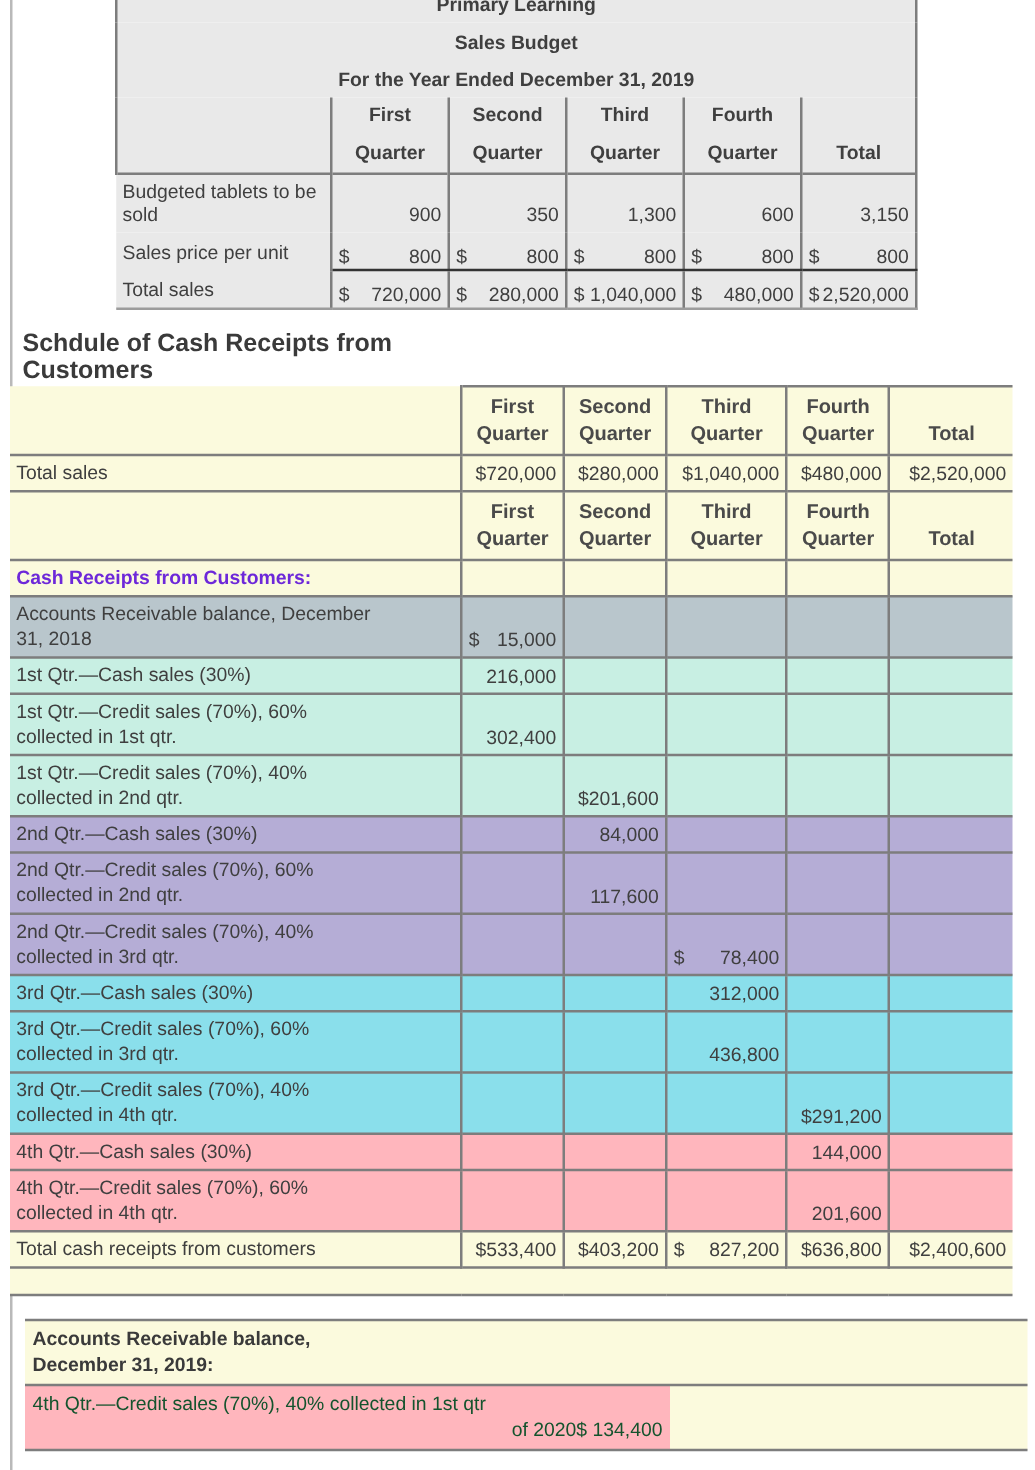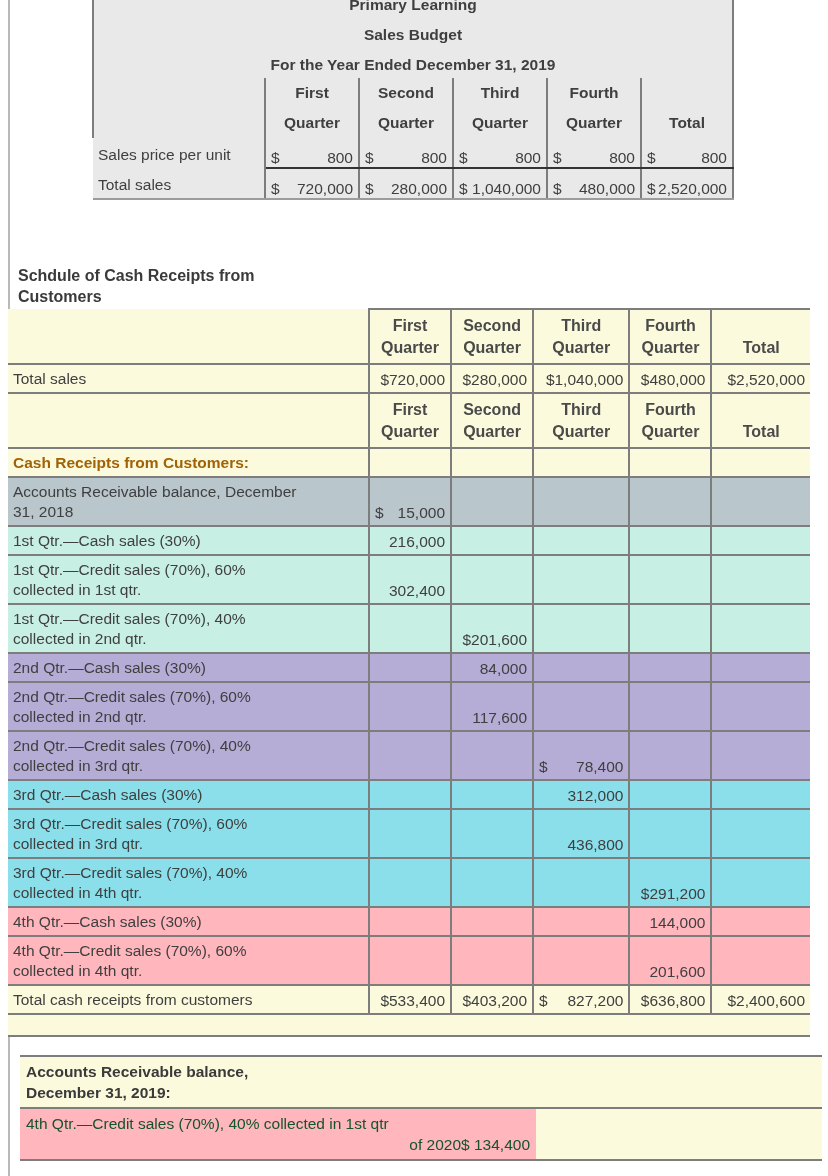--- a/index.html
+++ b/index.html
@@ -110,21 +110,21 @@
   td.underline-thick { border-bottom: 4px solid #111; }
   tr.tbl-bottom td { border-bottom: 2px solid #9c9c9c; }
 
   
   #schedule-heading {
     position: absolute;
     left: 18px;
     top: 265px;
     width: 400px;
     font-weight: bold;
-    font-size: 16px;
+    font-size: 20px;
     line-height: 21px;
     color: #3a3a3a;
   }
 
   
   #receipts-wrap {
     position: absolute;
     left: 8px;
     top: 308px;
     width: 802px;
@@ -160,21 +160,21 @@
     font-weight: bold;
     text-align: center;
     font-size: 16px;
     color: #4a4a4a;
     line-height: 22px;
     height: 46px;
     vertical-align: bottom;
     padding-bottom: 4px;
   }
   #receipts tr.colhdr td.blank { border-left: none; border-top: none; }
-  #receipts tr.sectionhdr td { font-weight: bold; color: #a16207; }
+  #receipts tr.sectionhdr td { font-weight: bold; color: #6d28d9; }
   #receipts tr.spacer td {
     height: 14px;
     border-left: none;
     border-right: none;
     border-top: 2px solid #7d7d7d;
     border-bottom: 2px solid #7d7d7d;
   }
 
   
   tr.band-grey   td { background: #b9c6cc !important; }
@@ -248,20 +248,30 @@
         </tr>
         <tr class="hdr-band">
           <td class="blank"></td>
           <td>Quarter</td>
           <td>Quarter</td>
           <td>Quarter</td>
           <td>Quarter</td>
           <td>Total</td>
         </tr>
 
+        <tr class="hdr-sep">
+          <td class="rowlabel" rowspan="1">
+            <div>Budgeted tablets to be sold</div>
+          </td>
+          <td class="num">900</td>
+          <td class="num">350</td>
+          <td class="num">1,300</td>
+          <td class="num">600</td>
+          <td class="num">3,150</td>
+        </tr>
 
         <tr>
           <td class="rowlabel">Sales price per unit</td>
           <td class="cur underline-thin">
             <span class="money">
                 <span class="sym">$</span>
                 <span>800</span>
               </span>
           </td>
           <td class="cur underline-thin">

